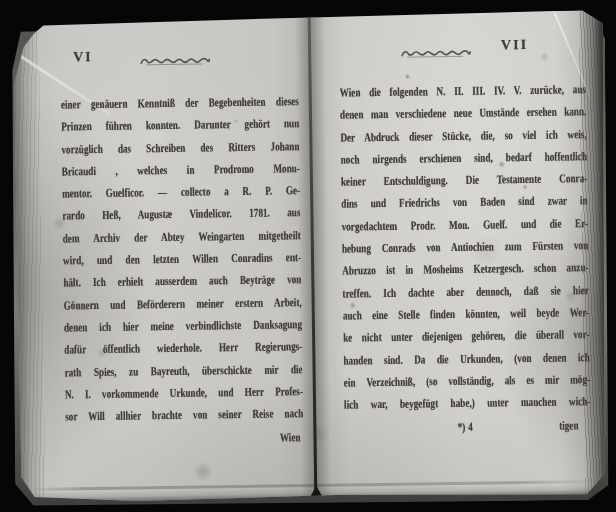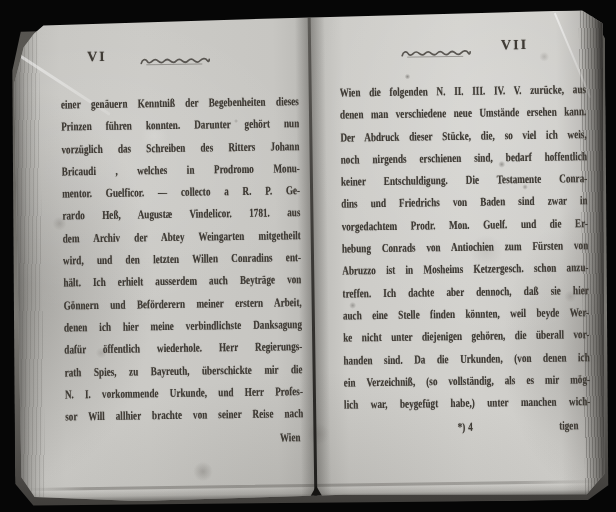--- a/index.html
+++ b/index.html
@@ -106,21 +106,21 @@
     background: #151412;
     clip-path: polygon(50% 0, 100% 100%, 0 100%);
   }
 
   
   .pageno {
     position: absolute; color: var(--color-ink, #3f3b35);
     font-size: 14px; font-weight: bold; letter-spacing: 2px;
     text-shadow: 0 0 1px rgba(63,59,53,.5);
   }
-  .pageno-left  { left: 74px;  top: 32px; }
+  .pageno-left  { left: 60px;  top: 32px; }
   .pageno-right { left: 488px; top: 26px; }
 
   .ornament { position: absolute; opacity: .85; }
   .ornament-left  { left: 126px; top: 36px; }
   .ornament-right { left: 387px; top: 32px; }
 
   .textblock {
     position: absolute;
     color: var(--color-ink, #3f3b35);
     font-size: 12px; font-weight: bold;

